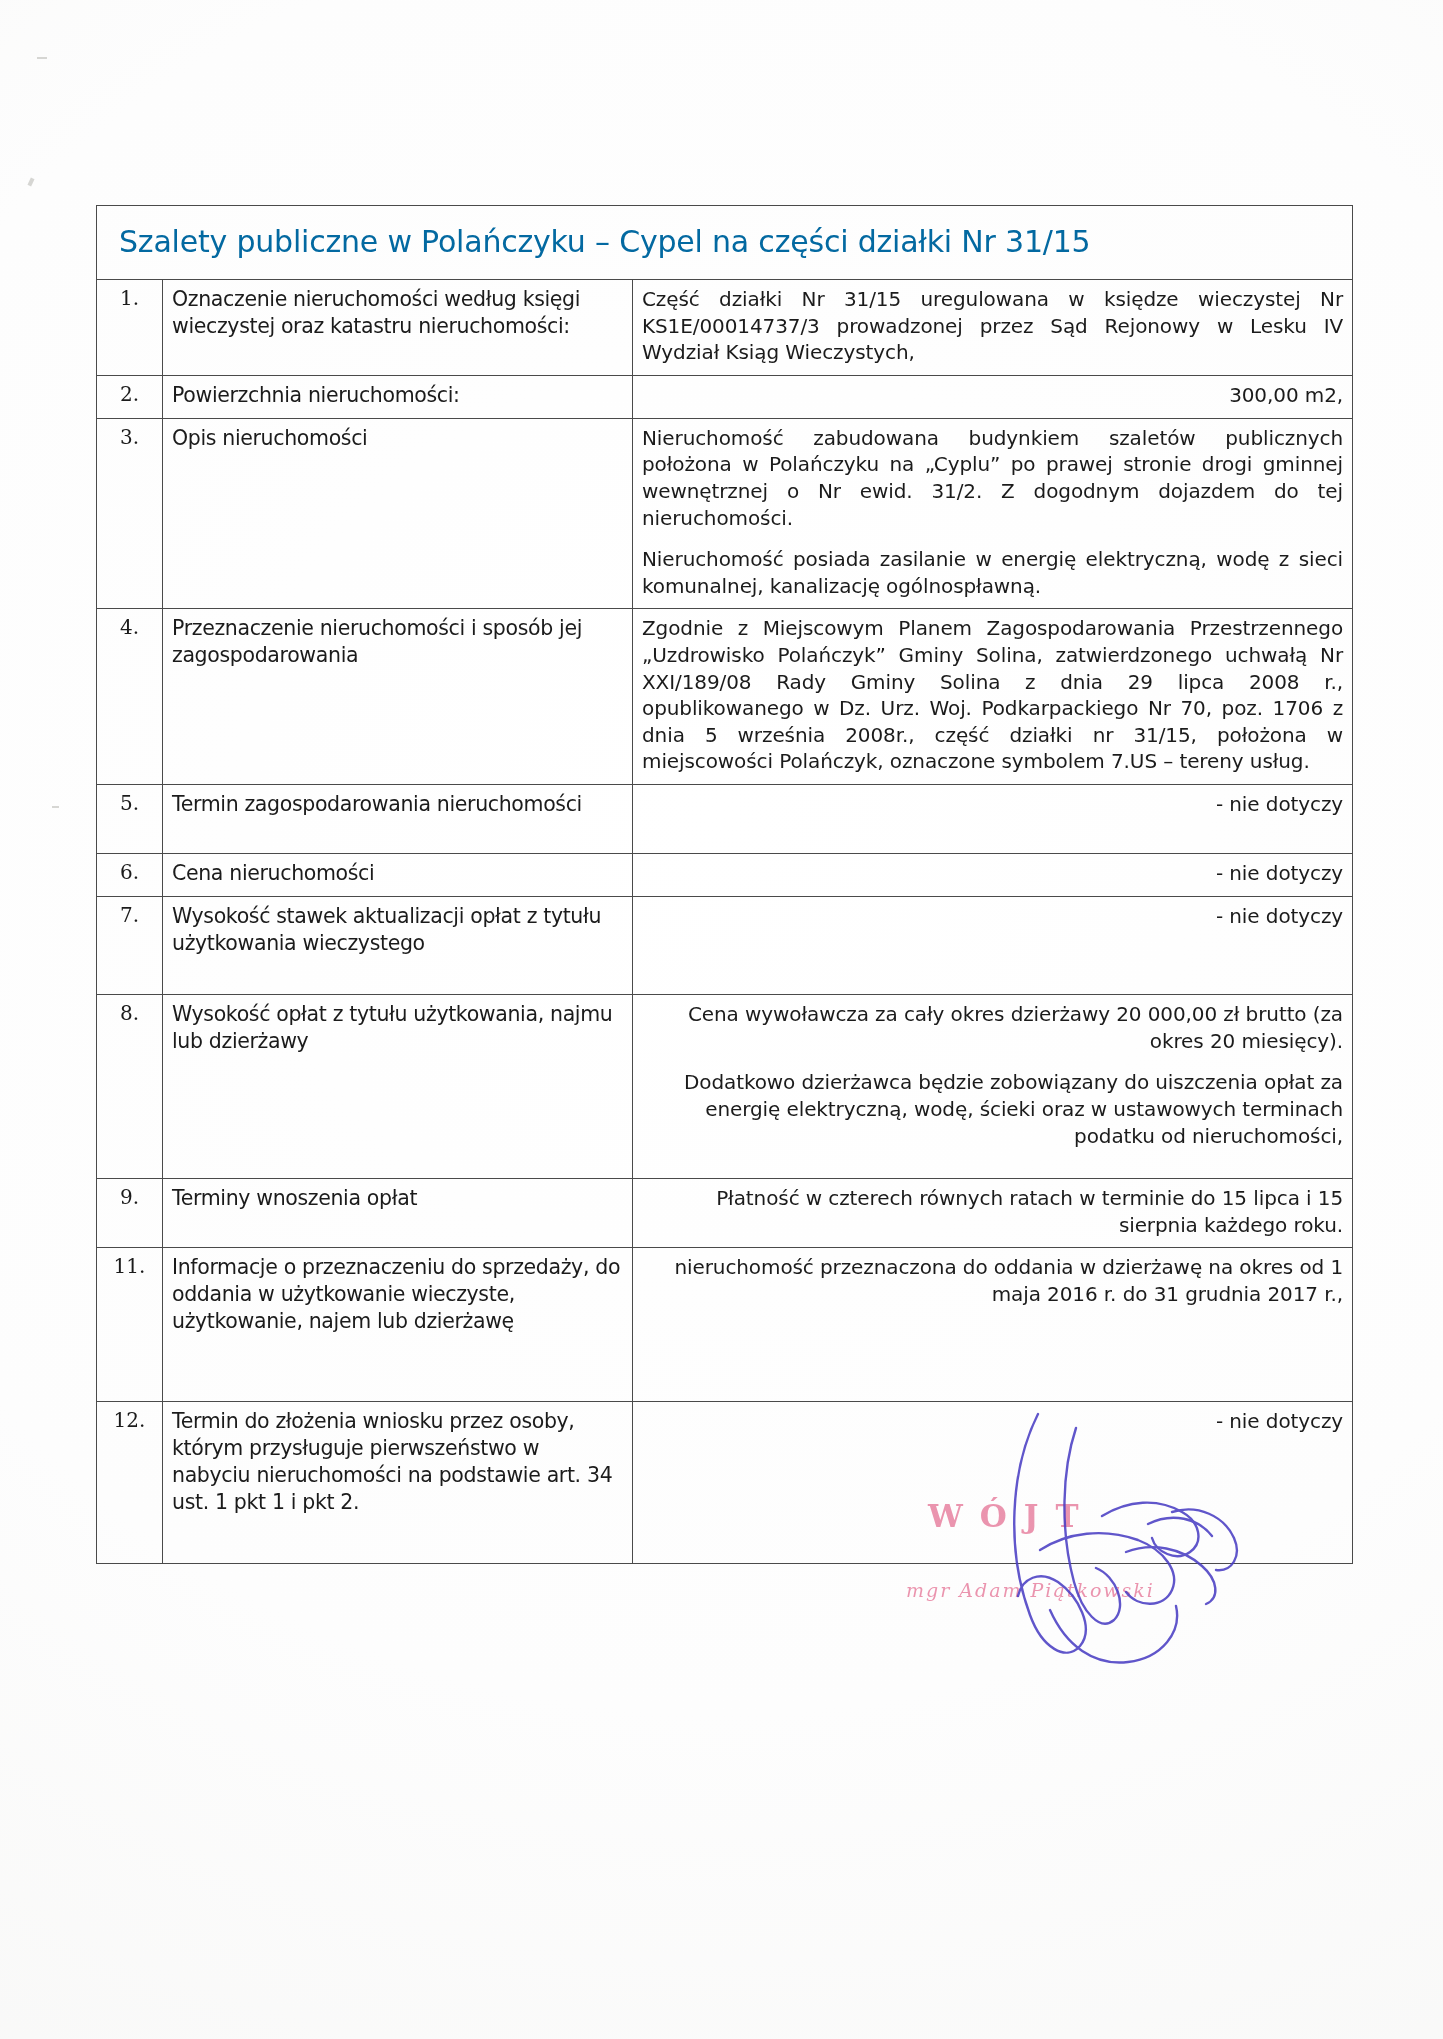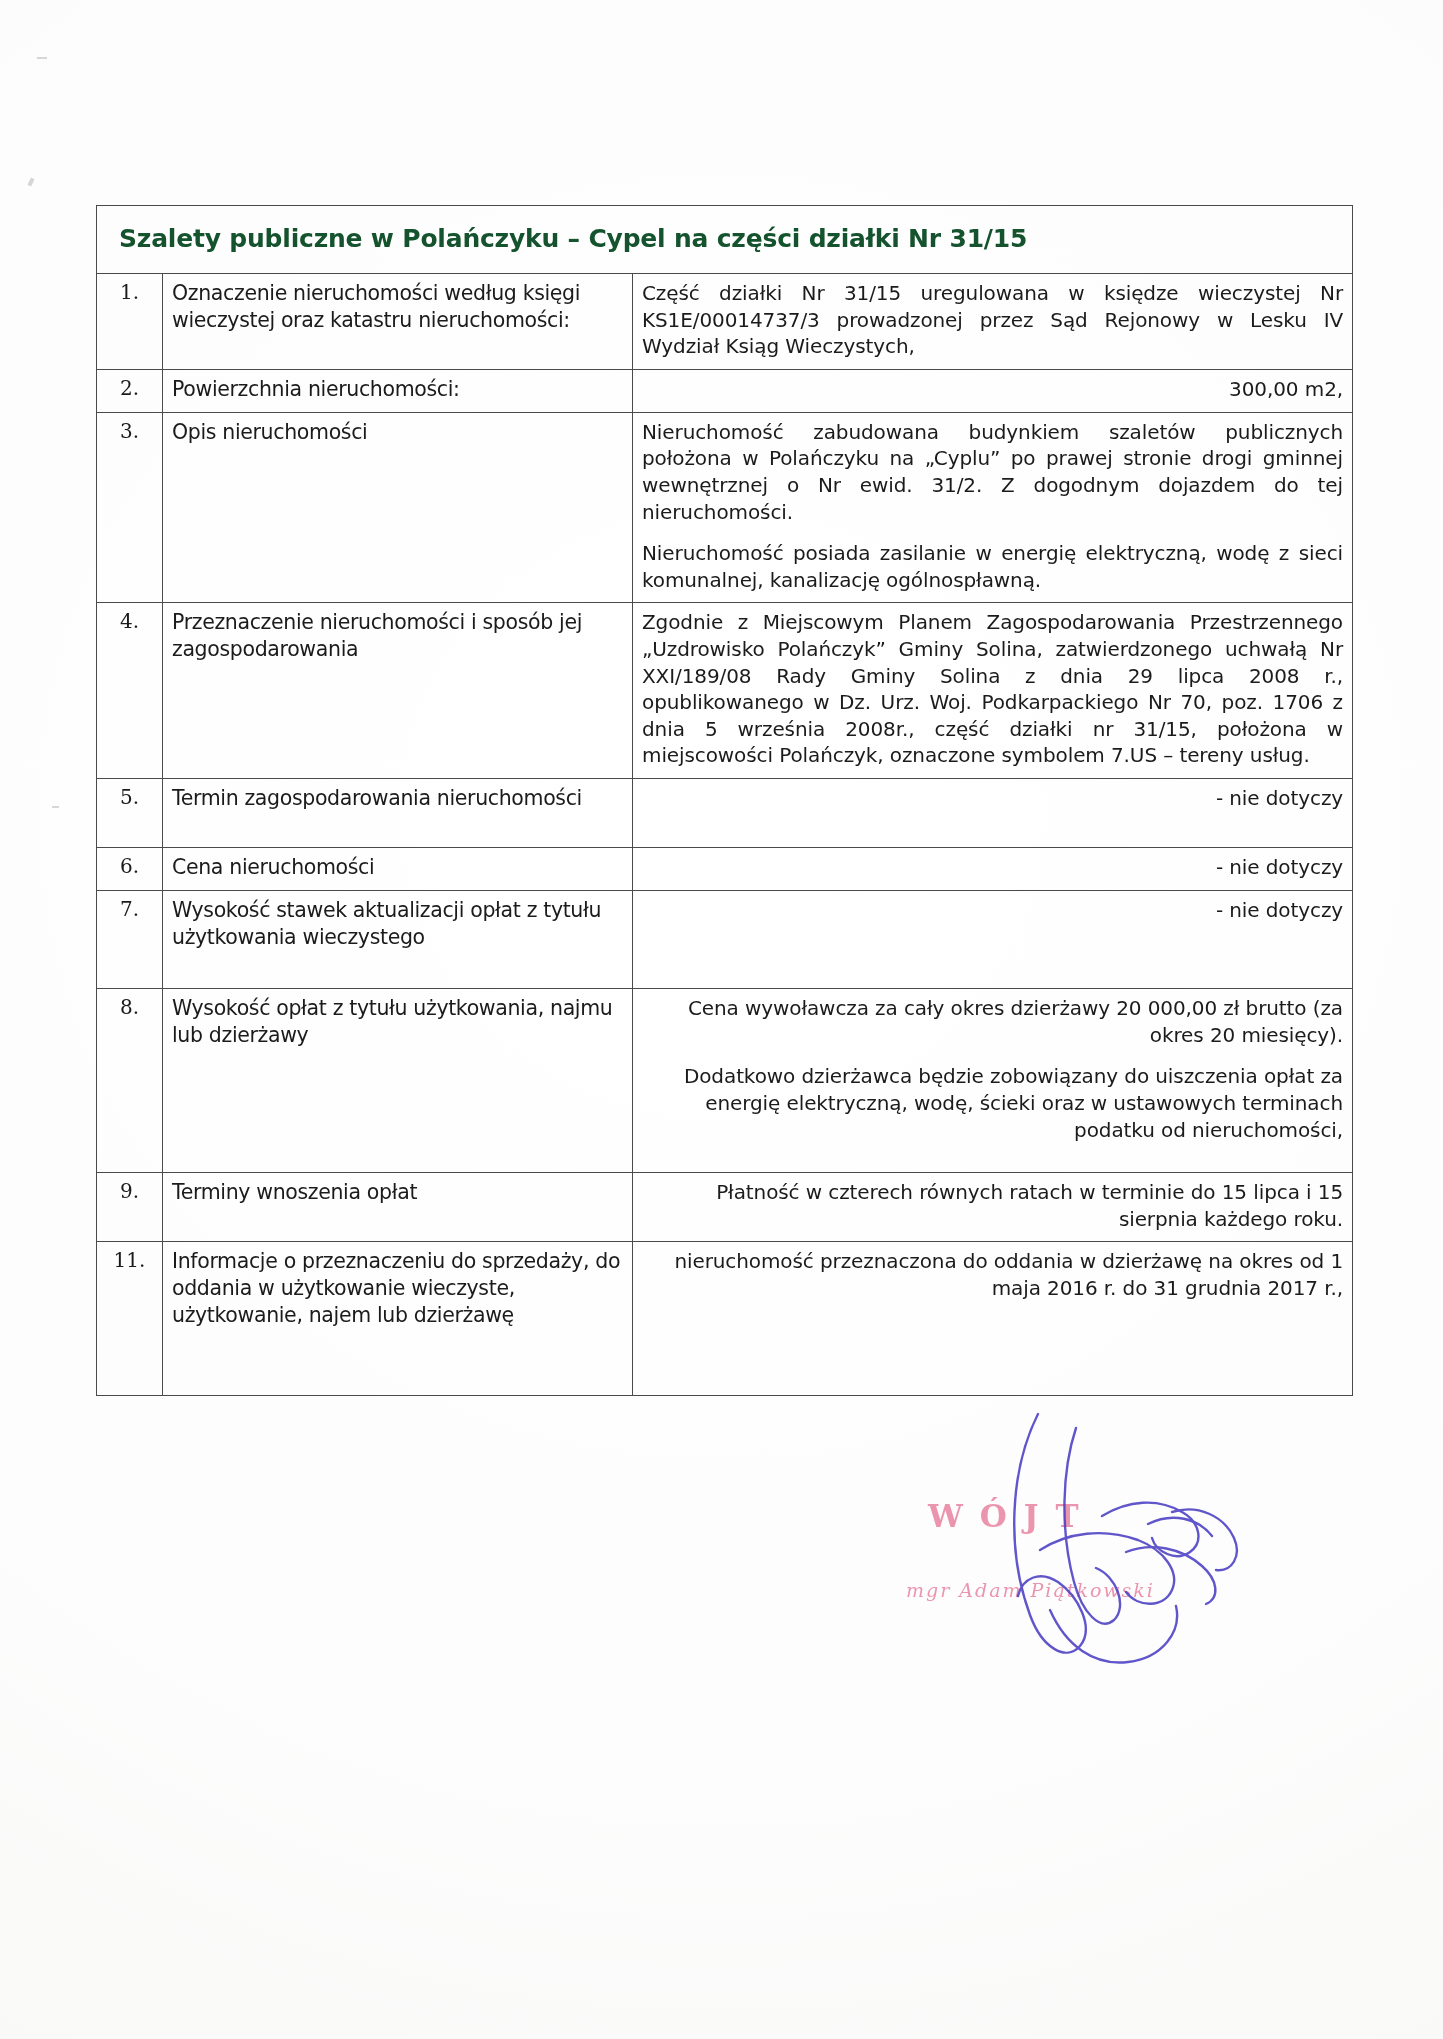--- a/index.html
+++ b/index.html
@@ -44,24 +44,24 @@
     color: #1b1b1b;
   }
 
   
   .title-cell {
     padding: 18px 14px 20px 22px !important;
     border-bottom: 1px solid #4a4a4a;
   }
   .doc-title {
     font-family: "DejaVu Sans", sans-serif;
-    font-weight: bold;
-    font-size: 25px;
+    font-weight: normal;
+    font-size: 30px;
     letter-spacing: -0.2px;
-    color: #14532d;
+    color: #0369a1;
     white-space: nowrap;
   }
 
   .col-num  { width: 66px; }
   .col-lab  { width: 470px; }
   .col-val  { width: 720px; }
 
   td.num {
     text-align: center;
     font-size: 20px;
@@ -244,20 +244,28 @@
 
       <tr>
         <td class="num">11.</td>
         <td class="label">Informacje o przeznaczeniu do sprzedaży, do oddania w użytkowanie wieczyste, użytkowanie, najem lub dzierżawę</td>
         <td class="value plain">
           <p>nieruchomość przeznaczona do oddania w dzierżawę na okres od 1 maja 2016 r. do 31 grudnia 2017 r.,</p>
           <span class="spacer-11"></span>
         </td>
       </tr>
 
+      <tr>
+        <td class="num">12.</td>
+        <td class="label">Termin do złożenia wniosku przez osoby, którym przysługuje pierwszeństwo w nabyciu nieruchomości na podstawie art. 34 ust. 1 pkt 1 i pkt 2.</td>
+        <td class="value plain">
+          <p>- nie dotyczy</p>
+          <span class="spacer-12"></span>
+        </td>
+      </tr>
     </tbody>
   </table>
 </div>
 
 <div class="signature-area">
   <div class="stamp-text stamp-title">WÓJT</div>
   <div class="stamp-text stamp-name">mgr Adam Piątkowski</div>
 
   <svg class="sig-svg" viewBox="0 0 440 280" aria-hidden="true">
     <g fill="none" stroke="#4b3fc4" stroke-width="2.4" stroke-linecap="round" stroke-linejoin="round" opacity="0.88">

